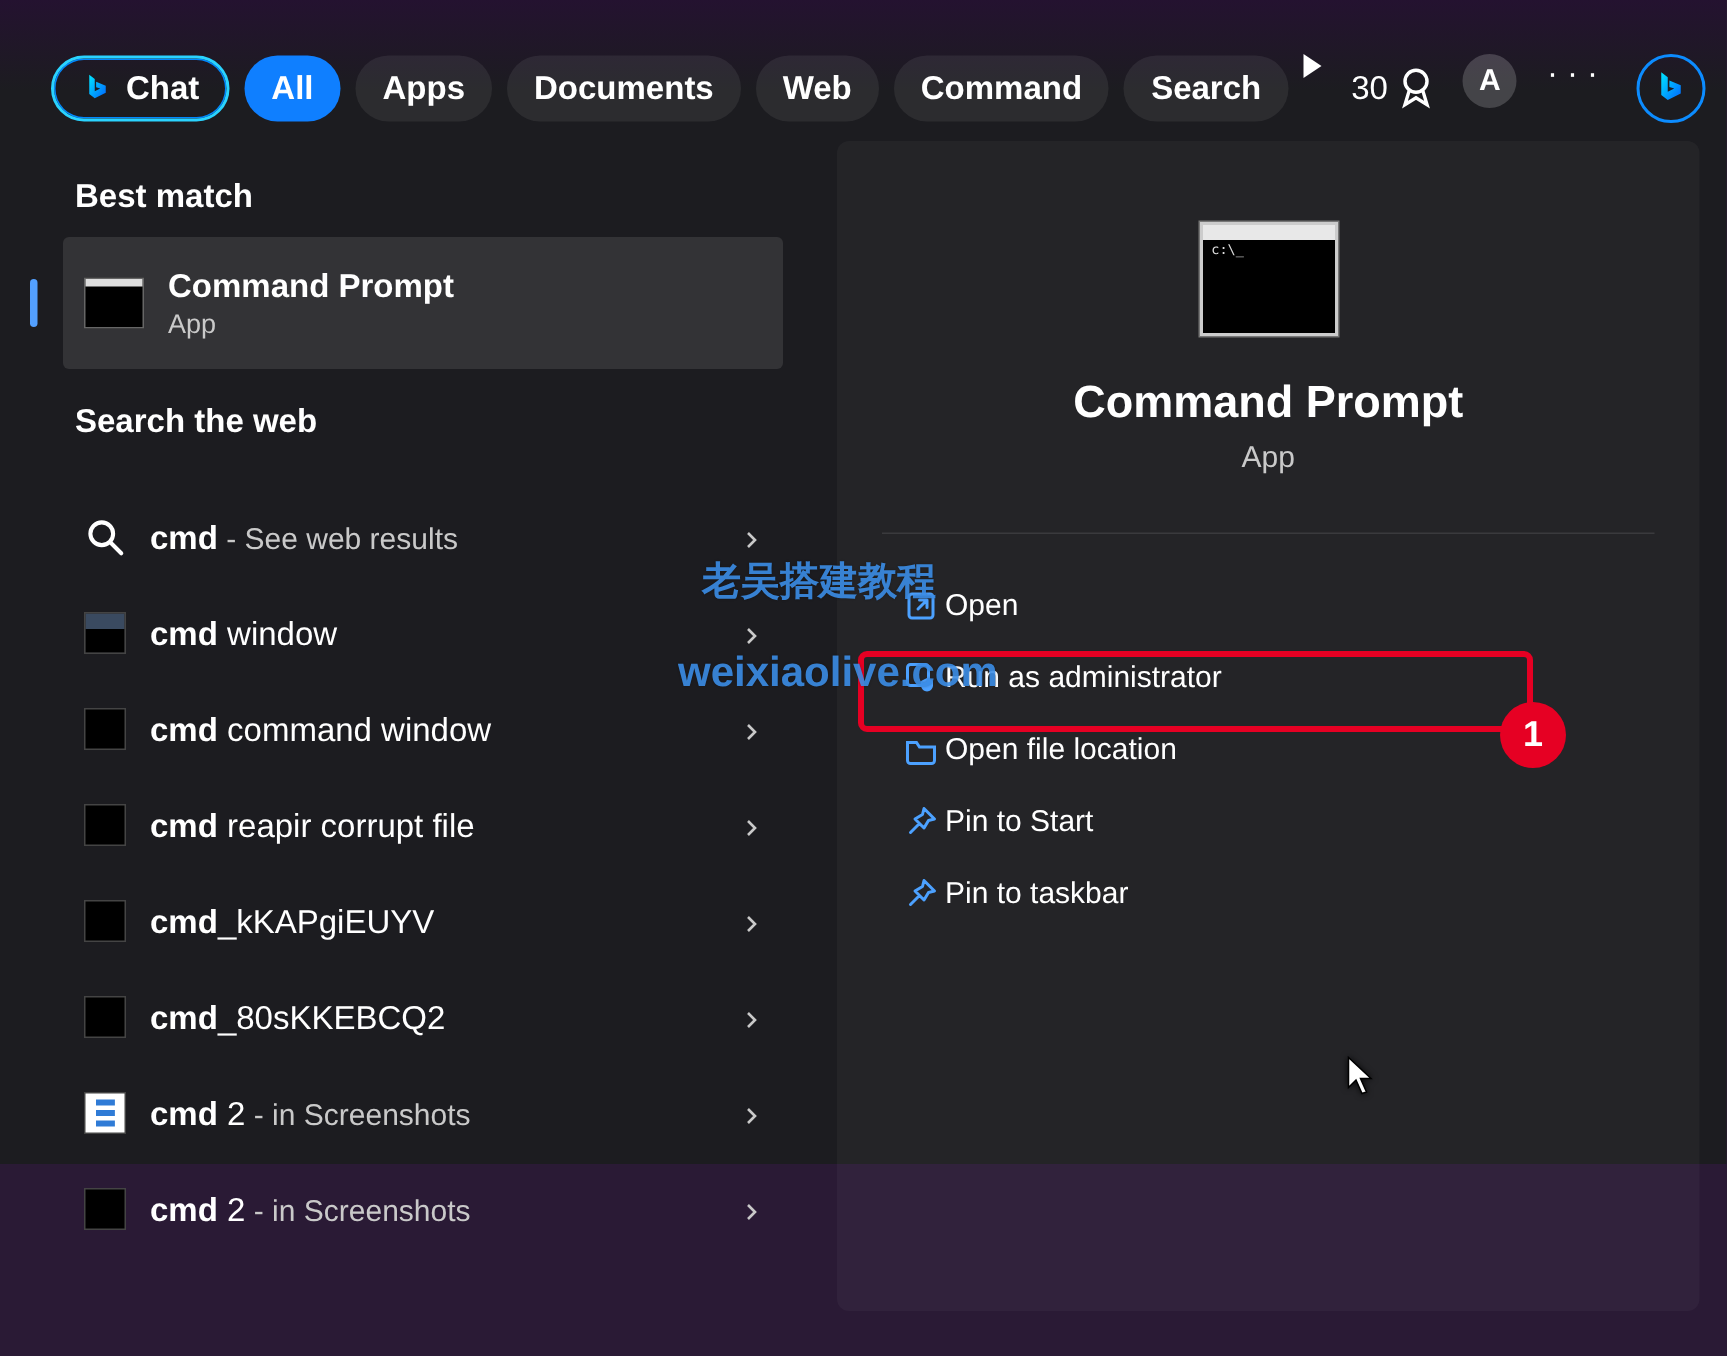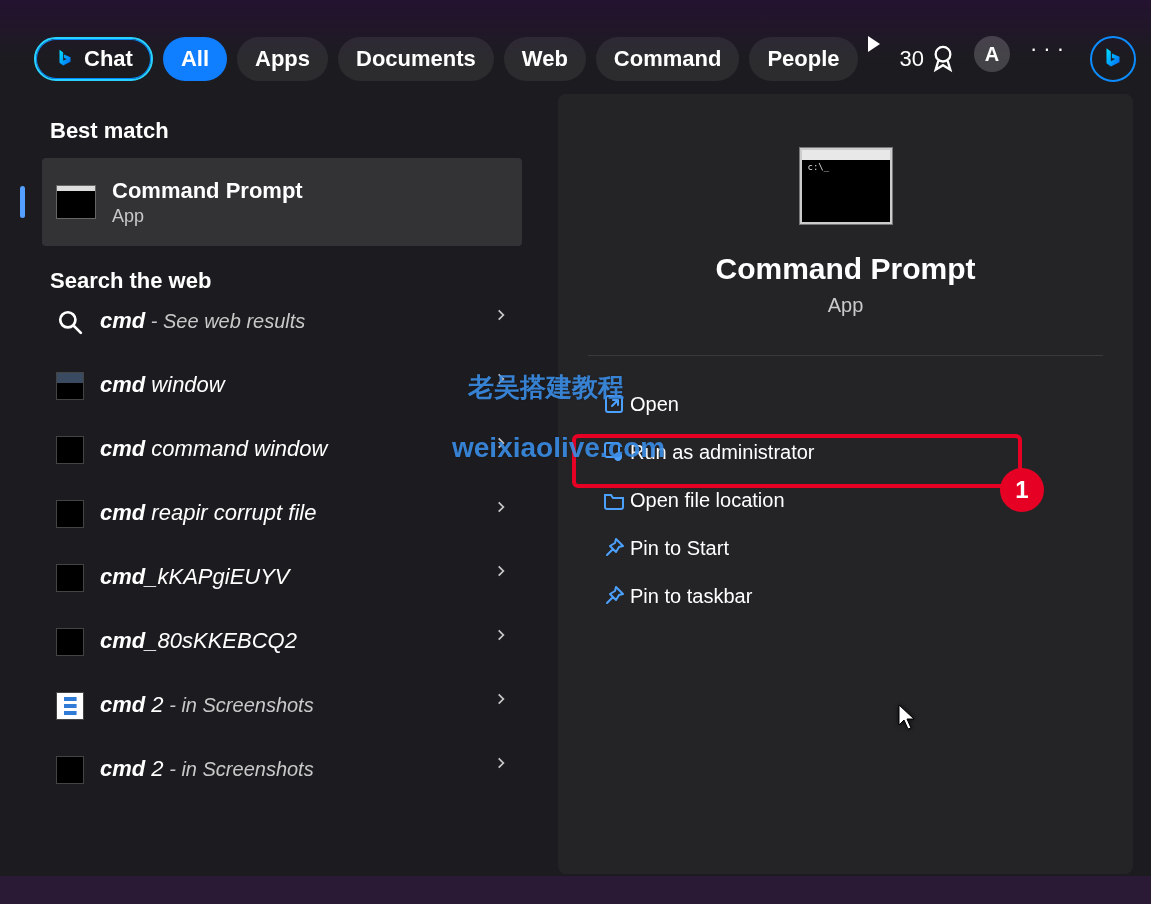--- a/index.html
+++ b/index.html
@@ -8,21 +8,21 @@
     --panel-dark:#1c1c20;
     --text:#ffffff;
     --sub:#c9c9c9;
     --blue:#0f7fff;
     --accent:#4ca1ff;
     --red:#e60023;
     --row-h:64px;
   }
   *{box-sizing:border-box;font-family:"Segoe UI",Arial,sans-serif;}
   body{margin:0;background:var(--bg);width:1151px;height:904px;overflow:hidden;color:var(--text);}
-  .window{position:absolute;left:0;top:0;width:1151px;height:876px;background:linear-gradient(180deg,#241230 0%, #1c1c20 60px);}
+  .window{position:absolute;left:0;top:0;width:1151px;height:776px;background:linear-gradient(180deg,#241230 0%, #1c1c20 60px);}
   
   .topbar{display:flex;align-items:center;gap:10px;padding:28px 34px 0 34px;height:90px;}
   .tab{display:inline-flex;align-items:center;justify-content:center;height:44px;padding:0 18px;border-radius:22px;background:rgba(255,255,255,.07);color:#fff;font-size:22px;font-weight:600;cursor:pointer;}
   .tab.chat{background:transparent;border:2.5px solid #2ad3ff;color:#fff;box-shadow:0 0 0 1px #0088ff inset;}
   .tab.all{background:var(--blue);}
   .tab-icon{width:22px;height:22px;margin-right:8px;}
   .right-tools{margin-left:auto;display:flex;gap:20px;}
   .play{width:0;height:0;border-left:12px solid #fff;border-top:8px solid transparent;border-bottom:8px solid transparent;}
   .rewards{display:flex;align-items:center;gap:8px;font-size:22px;color:#fff;}
   .medal{width:22px;height:28px;}
@@ -32,21 +32,21 @@
   
   .main{display:flex;gap:24px;padding:0 18px;}
   .left{flex:0 0 516px;padding-top:6px;}
   .section-title{font-size:22px;font-weight:700;color:#fff;margin:22px 0 14px 32px;}
   .best-row{display:flex;align-items:center;gap:16px;background:rgba(255,255,255,.10);border-radius:4px;margin:0 12px 0 24px;padding:12px 14px;height:88px;position:relative;}
   .best-row::before{content:"";position:absolute;left:-22px;top:28px;bottom:28px;width:5px;background:#53a0ff;border-radius:3px;}
   .cmd-thumb{width:40px;height:34px;background:#000;border:1px solid #666;position:relative;}
   .cmd-thumb::before{content:"";position:absolute;top:0;left:0;right:0;height:5px;background:#ddd;}
   .best-title{font-size:22px;font-weight:600;}
   .best-sub{font-size:18px;color:var(--sub);margin-top:2px;}
-  .row{display:flex;align-items:flex-start;gap:16px;height:var(--row-h);padding:0 14px;margin:0 12px 0 24px;border-radius:4px;cursor:pointer;font-style:italic;}
+  .row{display:flex;align-items:flex-end;gap:16px;height:var(--row-h);padding:0 14px;margin:0 12px 0 24px;border-radius:4px;cursor:pointer;}
   .row .chev{margin-left:auto;}
   .chev svg{width:14px;height:14px;}
   .row-icon{width:28px;height:28px;display:flex;align-items:center;justify-content:center;}
   .row-text{font-size:22px;color:#fff;}
   .row-text b{font-weight:700;}
   .row-text .sub{color:var(--sub);font-weight:400;font-size:20px;}
   .photo-thumb{width:28px;height:28px;background:#000;border:1px solid #444;}
   .photo-thumb.win{background:linear-gradient(180deg,#3a4a60 0 40%,#000 40%);}
   .photo-thumb.doc{background:#fff;position:relative;}
   .photo-thumb.doc::after{content:"";position:absolute;inset:4px;background:linear-gradient(#2f7bd6 0 0) top/70% 4px no-repeat,linear-gradient(#2f7bd6 0 0) center/70% 4px no-repeat,linear-gradient(#2f7bd6 0 0) bottom/70% 4px no-repeat;}
@@ -97,21 +97,21 @@
     <div class="tab">
         <span>Documents</span>
       </div>
     <div class="tab">
         <span>Web</span>
       </div>
     <div class="tab">
         <span>Command</span>
       </div>
     <div class="tab">
-        <span>People</span>
+        <span>Search</span>
       </div>
 
     <div class="right-tools">
       <div class="play"></div>
       <div class="rewards">
         <span>30</span>
         <span class="medal">
           <svg viewBox="0 0 24 30">
               <circle cx="12" cy="10" r="8" fill="none" stroke="#fff" stroke-width="2.5"></circle>
               <path d="M7 17l-3 10 8-5 8 5-3-10" fill="none" stroke="#fff" stroke-width="2.5"></path>

